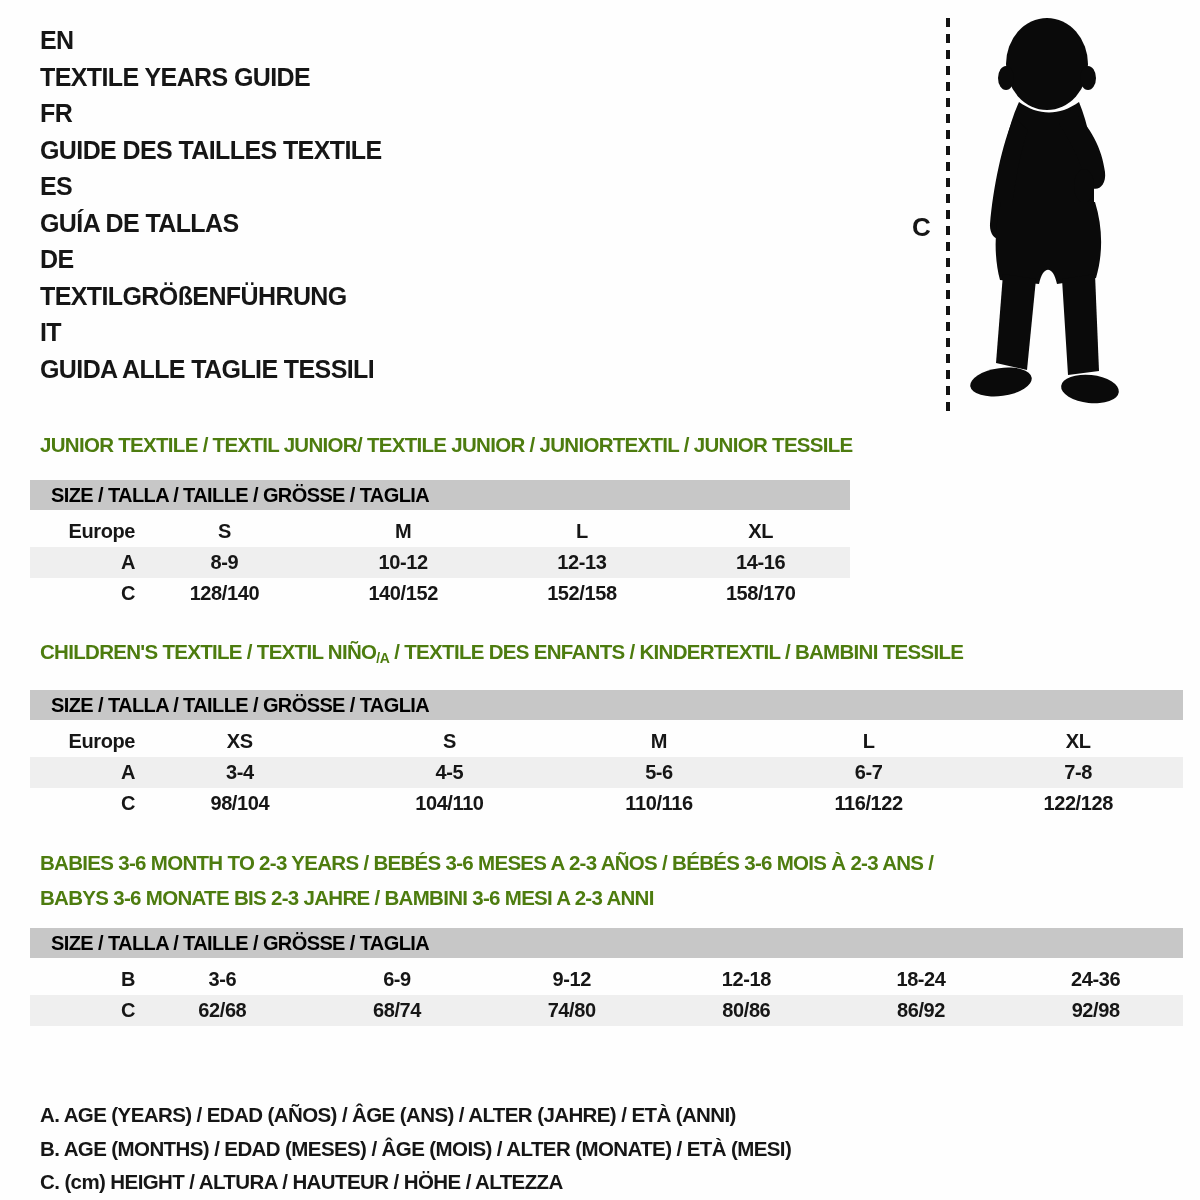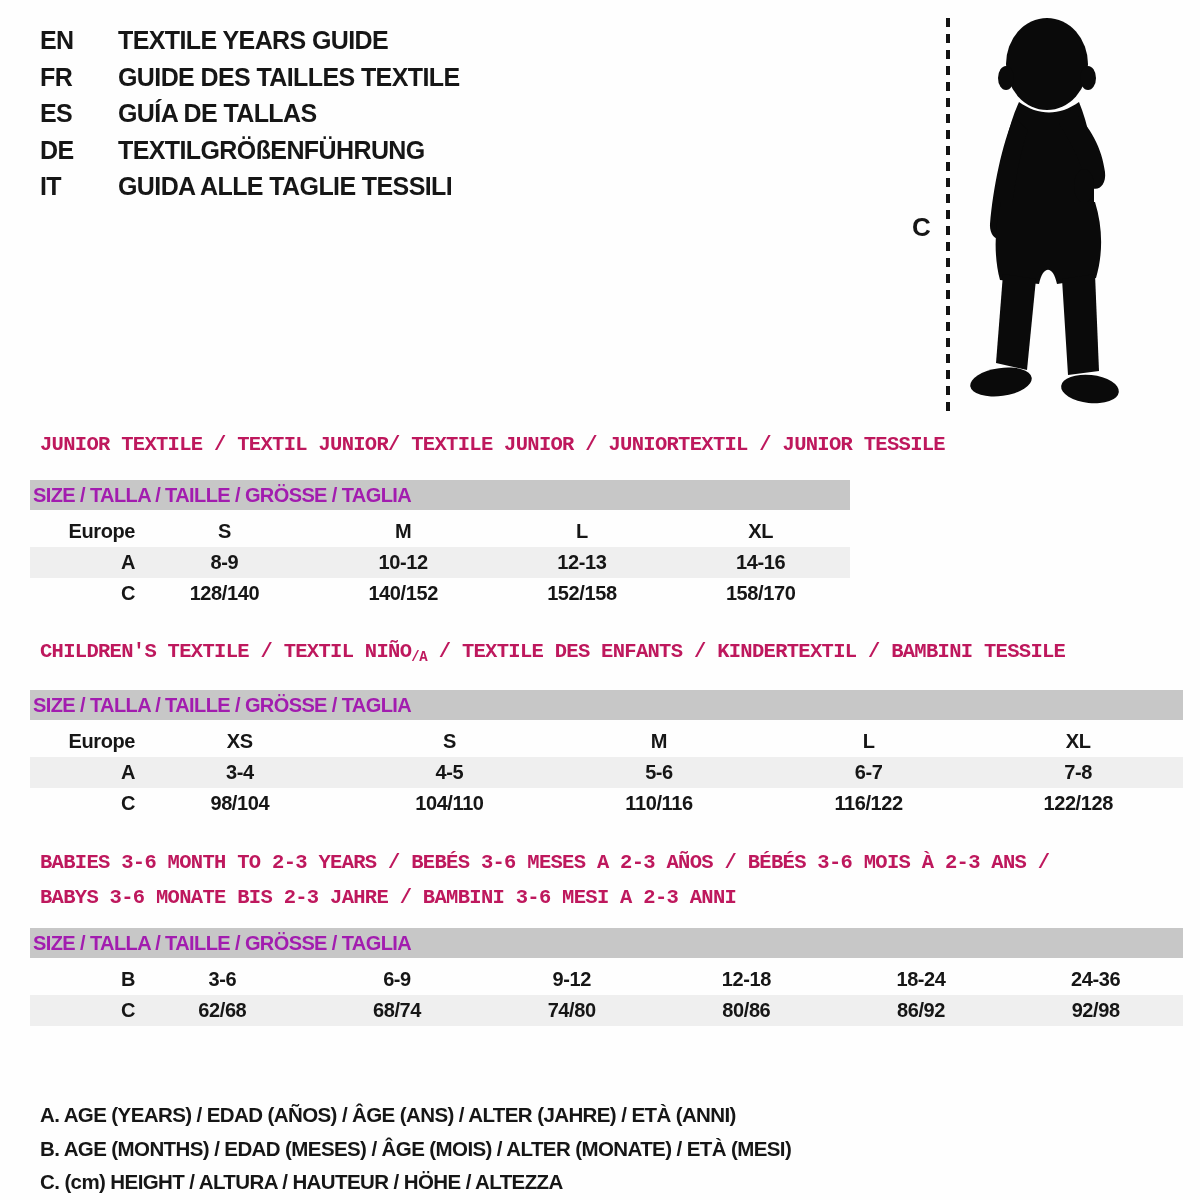--- a/index.html
+++ b/index.html
@@ -4,46 +4,46 @@
 <style>
   html,body{margin:0;padding:0;background:#fff;}
   .page{
     position:relative;width:1200px;height:1200px;background:#fefefe;overflow:hidden;
     font-family:"Liberation Sans", sans-serif;font-weight:bold;color:#161616;
   }
   .abs{position:absolute;}
 
   
   .lang-list{left:40px;top:22px;}
-  .lang-row{display:flex;font-size:25px;line-height:36.5px;letter-spacing:-0.6px;}
+  .lang-row{display:flex;font-size:25px;line-height:36.5px;letter-spacing:-0.6px;flex-direction:column;}
   .lang-code{width:78px;}
 
   
   .measure-line{
     left:946px;top:18px;width:4px;height:398px;
     background:repeating-linear-gradient(to bottom,#121212 0 9px,transparent 9px 16px);
   }
   .c-label{left:912px;top:212px;font-size:26px;letter-spacing:-0.5px;}
   .silhouette{left:965px;top:14px;}
 
   
-  .sec-title{font-size:20.5px;letter-spacing:-0.7px;white-space:nowrap;color:#be185d;font-family:Liberation Mono, monospace;}
+  .sec-title{font-size:20.5px;letter-spacing:-0.7px;white-space:nowrap;color:#4d7c0f;}
   .title-junior{left:40px;top:433px;}
   .title-children{left:40px;top:640px;}
   .title-babies{left:40px;top:845px;line-height:35px;}
   .sub{font-size:14px;vertical-align:-4px;letter-spacing:-0.5px;}
 
   
   .tbl{left:30px;}
   .tbl-junior{top:480px;width:820px;}
   .tbl-children{top:690px;width:1153px;}
   .tbl-babies{top:928px;width:1153px;}
   .size-bar{
-    height:30px;line-height:30px;background:#c7c7c7;color:#a21caf;
-    padding-left:3px;font-size:20px;letter-spacing:-0.6px;box-sizing:border-box;
+    height:30px;line-height:30px;background:#c7c7c7;color:#000000;
+    padding-left:21px;font-size:20px;letter-spacing:-0.6px;box-sizing:border-box;
   }
   .grid{display:grid;align-items:center;height:31px;font-size:20px;letter-spacing:-0.4px;}
   .grid.first{margin-top:6px;}
   .grid > span{text-align:center;}
   .grid > span.rowhead{text-align:right;padding-left:9px;}
   .g5{grid-template-columns:105px repeat(4,1fr);}
   .g6{grid-template-columns:105px repeat(5,1fr);}
   .g7{grid-template-columns:105px repeat(6,1fr);}
   .alt{background:#efefef;}
 

